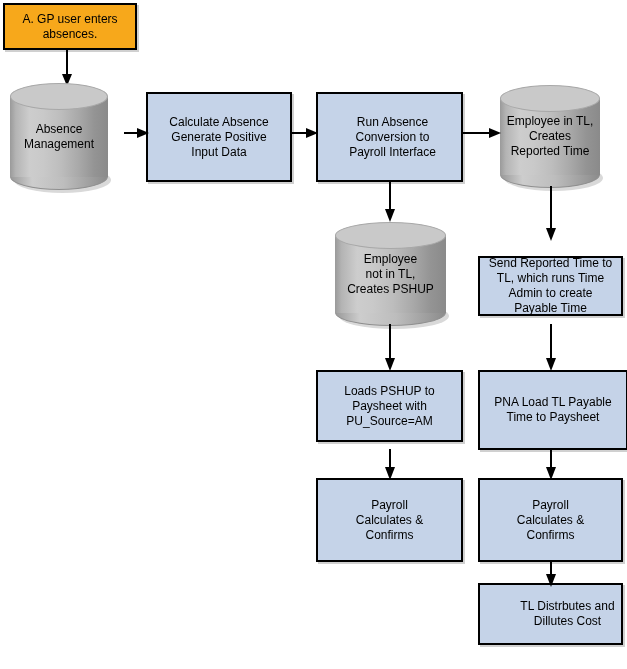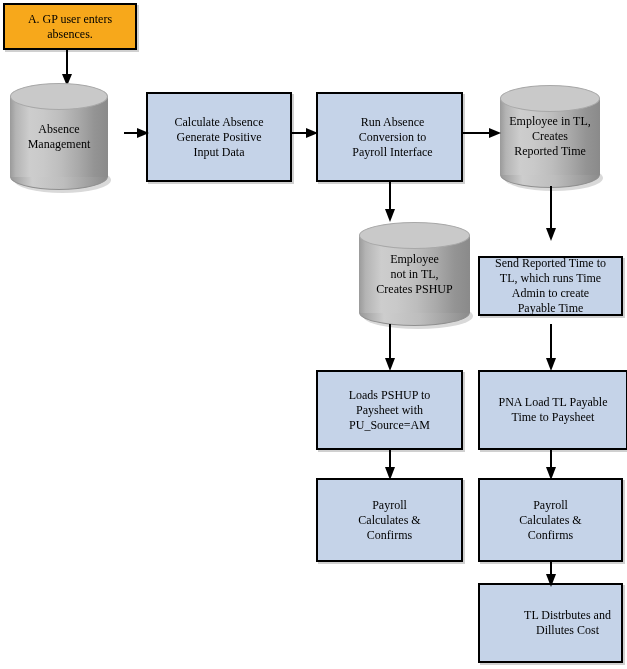--- a/index.html
+++ b/index.html
@@ -11,21 +11,20 @@
   body {
     font-family: "Liberation Sans", sans-serif;
     -webkit-font-smoothing: antialiased;
   }
   #canvas {
     position: relative;
     width: 627px;
     height: 669px;
     background: #ffffff;
     overflow: hidden;
-    font-family: Liberation Serif, serif;
   }
 
   
   .node-label {
     position: relative;
     z-index: 3;
     text-align: center;
     color: #000000;
     font-size: 12px;
     line-height: 15px;
@@ -236,38 +235,38 @@
   <div class="cyl" style="left:500px; top:85px; width:100px; height:103px;">
     <div class="shadow"></div>
     <div class="bottom"></div>
     <div class="body"></div>
     <div class="top"></div>
     <div class="node-label">Employee in TL,
 Creates
 Reported Time</div>
   </div>
 
-  <div class="cyl" style="left:335px; top:222px; width:111px; height:104px;margin-left:24px;">
+  <div class="cyl" style="left:335px; top:222px; width:111px; height:104px;">
     <div class="shadow"></div>
     <div class="bottom"></div>
     <div class="body"></div>
     <div class="top"></div>
     <div class="node-label">Employee
 not in TL,
 Creates PSHUP</div>
   </div>
 
   <div class="proc" style="left:478px; top:256px; width:145px; height:60px;">
     <div class="node-label">Send Reported Time to
 TL, which runs Time
 Admin to create
 Payable Time</div>
   </div>
 
-  <div class="proc" style="left:316px; top:370px; width:147px; height:80px;">
+  <div class="proc" style="left:316px; top:370px; width:147px; height:72px;">
     <div class="node-label">Loads PSHUP to
 Paysheet with
 PU_Source=AM</div>
   </div>
 
   <div class="proc" style="left:478px; top:370px; width:150px; height:80px;">
     <div class="node-label">PNA Load TL Payable
 Time to Paysheet</div>
   </div>
 
@@ -276,18 +275,18 @@
 Calculates &amp;
 Confirms</div>
   </div>
 
   <div class="proc" style="left:478px; top:478px; width:145px; height:84px;">
     <div class="node-label">Payroll
 Calculates &amp;
 Confirms</div>
   </div>
 
-  <div class="proc" style="left:478px; top:583px; width:145px; height:80px;padding-left:34px;">
+  <div class="proc" style="left:478px; top:583px; width:145px; height:62px;padding-left:34px;">
     <div class="node-label">TL Distrbutes and
 Dillutes Cost</div>
   </div>
 
 </div>
 
 </body></html>

